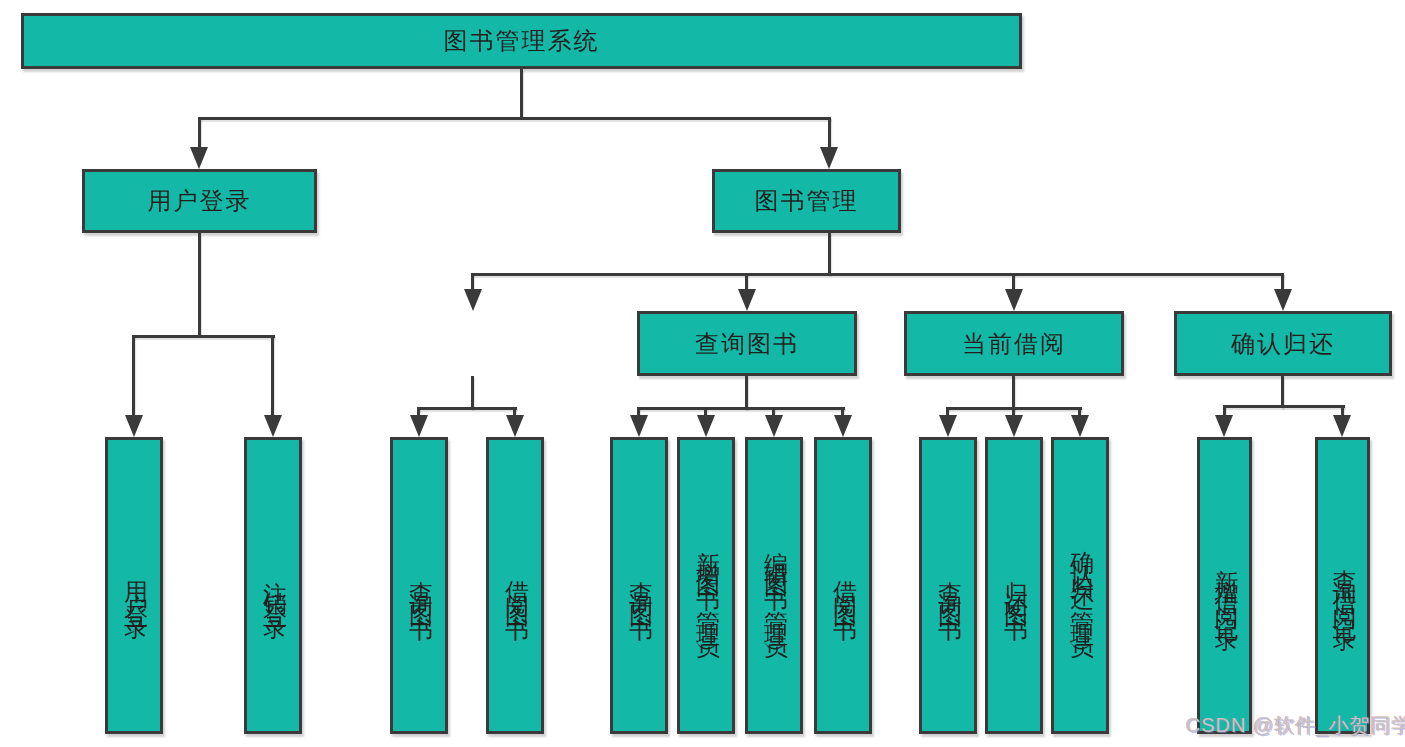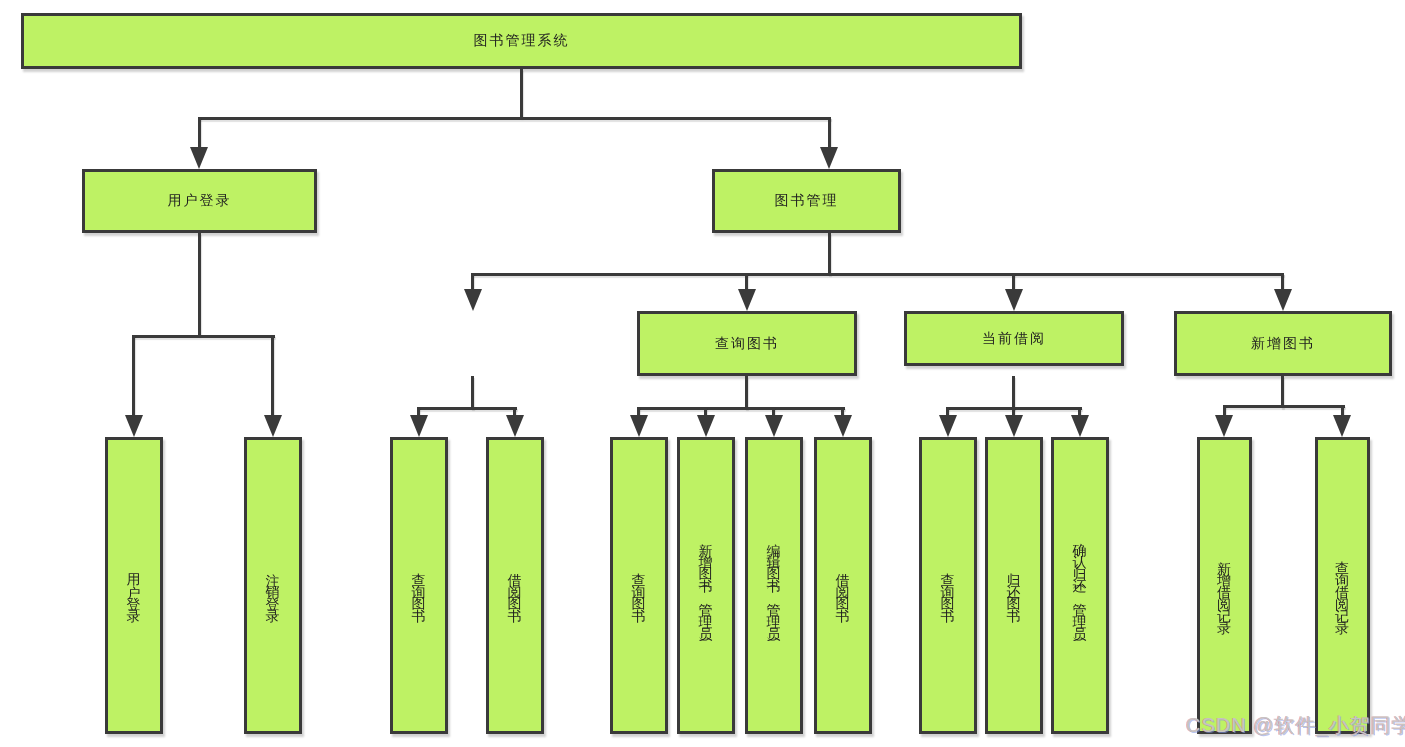--- a/index.html
+++ b/index.html
@@ -1,24 +1,25 @@
 <!DOCTYPE html>
 <html><head>
 <meta charset="utf-8">
 <style>
   html,body{margin:0;padding:0;background:#ffffff;}
   .canvas{
     position:relative;width:1405px;height:747px;background:#ffffff;
     font-family:"Liberation Sans","DejaVu Sans",sans-serif;overflow:hidden;
   }
   .box{
-    position:absolute;box-sizing:border-box;border:3px solid #3a3a3a;background:#bef264;
+    position:absolute;box-sizing:border-box;border:3px solid #3a3a3a;background:#14b8a6;
     display:flex;align-items:center;justify-content:center;
-    color:#1f1f1f;font-size:14px;letter-spacing:2px;
+    color:#1f1f1f;font-size:24px;letter-spacing:2px;
     box-shadow:2px 3px 2px rgba(0,0,0,0.18);
+    font-family:Liberation Mono, monospace;
   }
   .leaf .vtext{
     writing-mode:vertical-rl;text-orientation:mixed;
     letter-spacing:12px;line-height:1;white-space:nowrap;
   }
   .hline,.vline{position:absolute;background:#3a3a3a;box-shadow:1px 2px 1px rgba(0,0,0,0.12);}
   .hline{height:3px;}
   .vline{width:3px;}
   .ahead{
     position:absolute;width:0;height:0;
@@ -43,25 +44,25 @@
   <div class="box" style="left:82px;top:169px;width:235px;height:64px;">
     <span>用户登录</span>
   </div>
   <div class="box" style="left:712px;top:169px;width:189px;height:64px;">
     <span>图书管理</span>
   </div>
 
   <div class="box" style="left:637px;top:311px;width:220px;height:65px;">
     <span>查询图书</span>
   </div>
-  <div class="box" style="left:904px;top:311px;width:220px;height:55px;">
+  <div class="box" style="left:904px;top:311px;width:220px;height:65px;">
     <span>当前借阅</span>
   </div>
   <div class="box" style="left:1174px;top:311px;width:218px;height:65px;">
-    <span>新增图书</span>
+    <span>确认归还</span>
   </div>
 
   <div class="box leaf" style="left:105px;top:437px;width:58px;height:297px;">
     <span class="vtext">用户登录</span>
   </div>
   <div class="box leaf" style="left:244px;top:437px;width:58px;height:297px;">
     <span class="vtext">注销登录</span>
   </div>
   <div class="box leaf" style="left:390px;top:437px;width:58px;height:297px;">
     <span class="vtext">查询图书</span>

